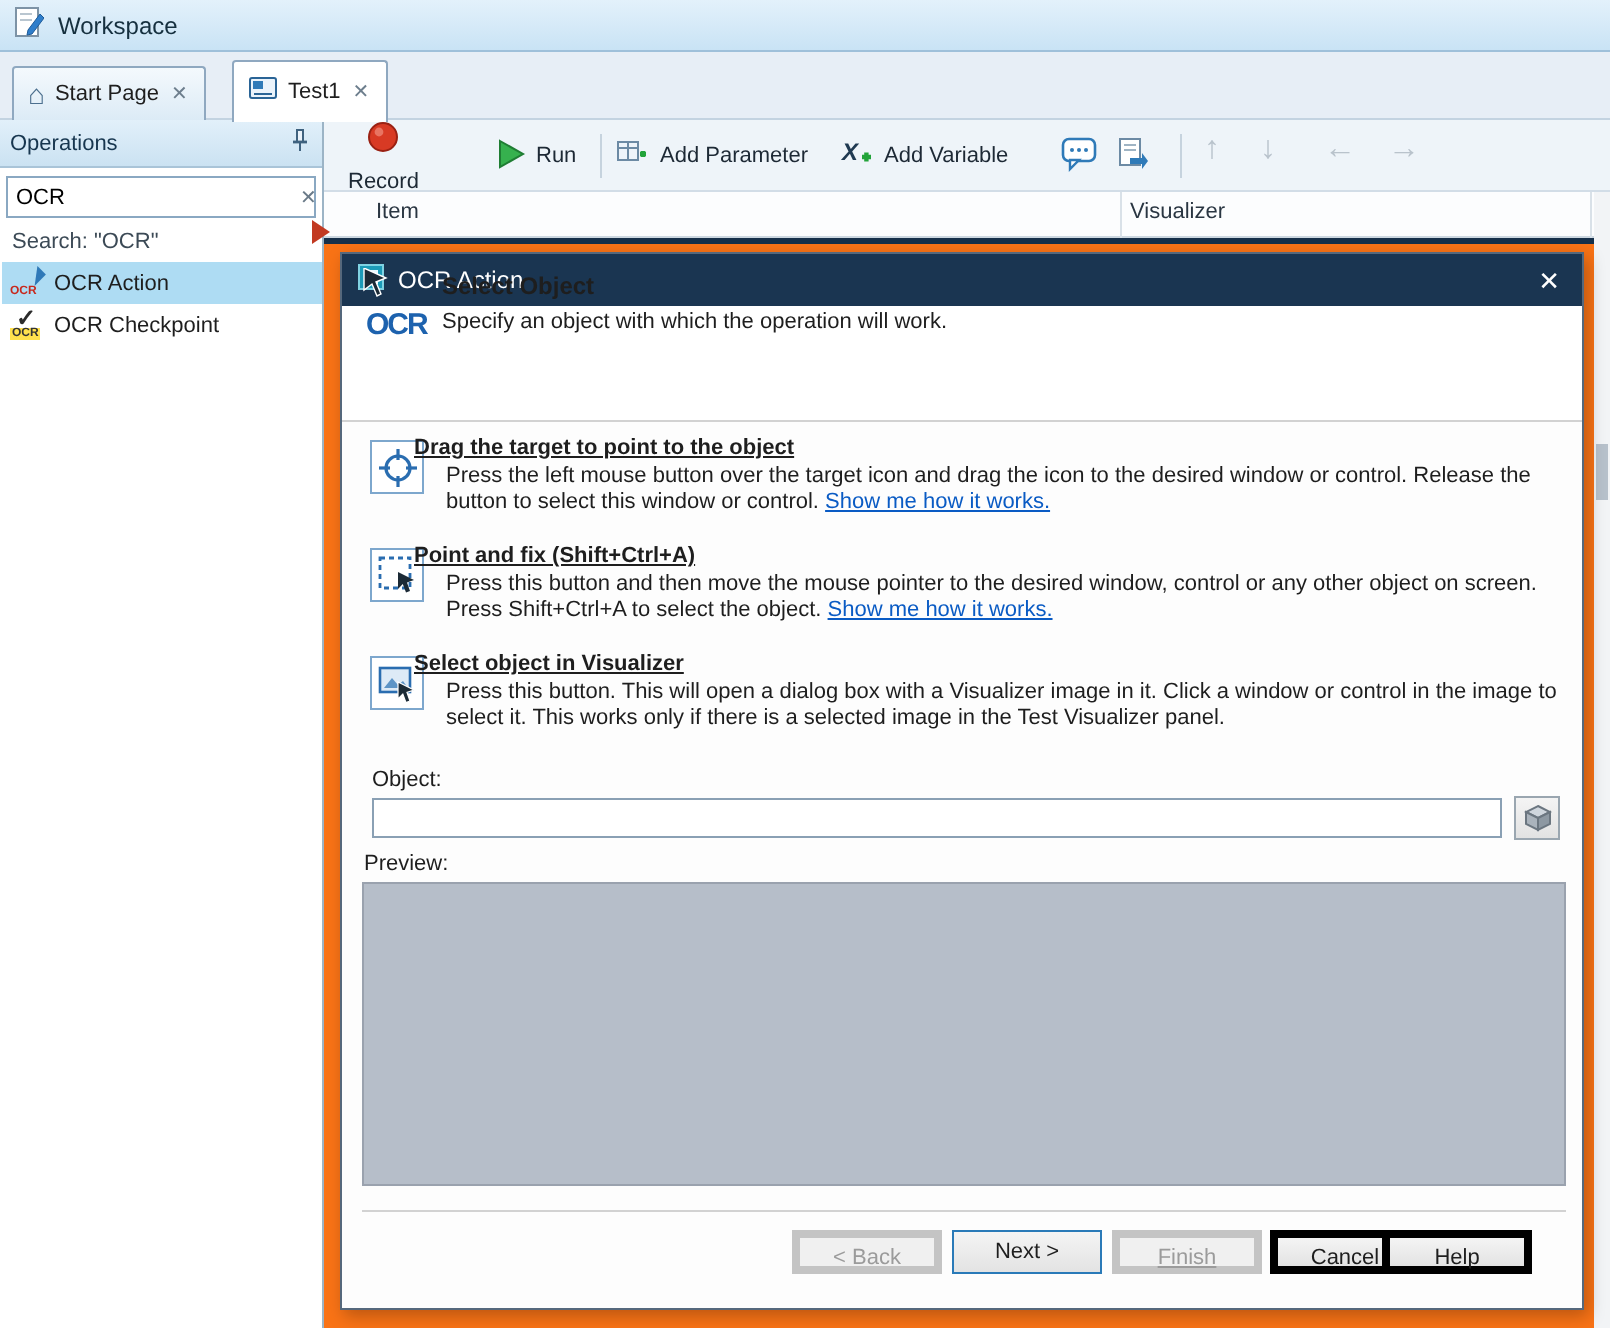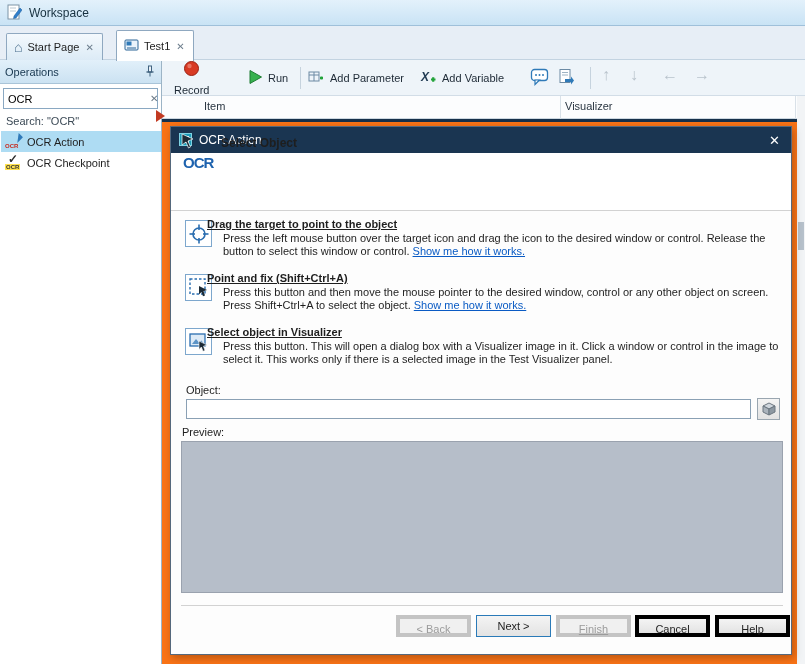--- a/index.html
+++ b/index.html
@@ -233,21 +233,21 @@
       </span>
     </div>
     <div class="tb-sep" style="left:428px;"></div>
     <div class="tb-arrow" style="left:440px;">↑</div>
     <div class="tb-arrow" style="left:468px;">↓</div>
     <div class="tb-arrow" style="left:500px;">←</div>
     <div class="tb-arrow" style="left:532px;">→</div>
   </div>
 
   <div class="grid-header">
-    <span class="grid-col" style="left:42px;">Item</span>
+    <span class="grid-col" style="left:26px;">Item</span>
     <span class="grid-col" style="left:403px;">Visualizer</span>
     <span class="grid-vline" style="left:398px;"></span>
     <span class="grid-vline" style="left:633px;"></span>
   </div>
   <div class="insert-line"></div>
   <div class="row-marker"></div>
 
   <div class="vscroll">
     <div class="vscroll-thumb"></div>
   </div>
@@ -266,20 +266,21 @@
     </div>
 
     <div class="dlg-header"></div>
     <div class="ocr-logo">
       <svg width="14" height="16" viewBox="0 0 14 16">
         <polygon points="1,0 12,5 7,7 9.5,13 7.5,14 5,8 1,11" fill="#1b2a36" stroke="#ffffff" stroke-width="0.7"></polygon>
       </svg>
       <span class="txt">OCR</span>
     </div>
     <div class="dlg-h-title">Select Object</div>
+    <div class="dlg-h-sub">Specify an object with which the operation will work.</div>
 
     <div class="opt-icon" style="top:93px;">
       <svg width="22" height="22" viewBox="0 0 22 22">
         <circle cx="11" cy="11" r="6" fill="none" stroke="#2a6db0" stroke-width="1.6"></circle>
         <line x1="11" y1="1.5" x2="11" y2="7" stroke="#2a6db0" stroke-width="1.6"></line>
         <line x1="11" y1="15" x2="11" y2="20.5" stroke="#2a6db0" stroke-width="1.6"></line>
         <line x1="1.5" y1="11" x2="7" y2="11" stroke="#2a6db0" stroke-width="1.6"></line>
         <line x1="15" y1="11" x2="20.5" y2="11" stroke="#2a6db0" stroke-width="1.6"></line>
       </svg>
     </div>
@@ -324,16 +325,16 @@
     </div>
 
     <div class="dlg-label" style="top:299px; left:11px;">Preview:</div>
     <div class="preview-box"></div>
 
     <div class="footer-line"></div>
     <div class="btn disabled" style="left:225px;">&lt; Back</div>
     <div class="btn primary" style="left:305px;">Next &gt;</div>
     <div class="btn disabled" style="left:385px;text-decoration:underline;">Finish</div>
     <div class="btn" style="left:464px;">Cancel</div>
-    <div class="btn" style="left:544px;">Help</div>
+    <div class="btn" style="left:520px;">Help</div>
   </div>
 
 </div>
 
 </body></html>

